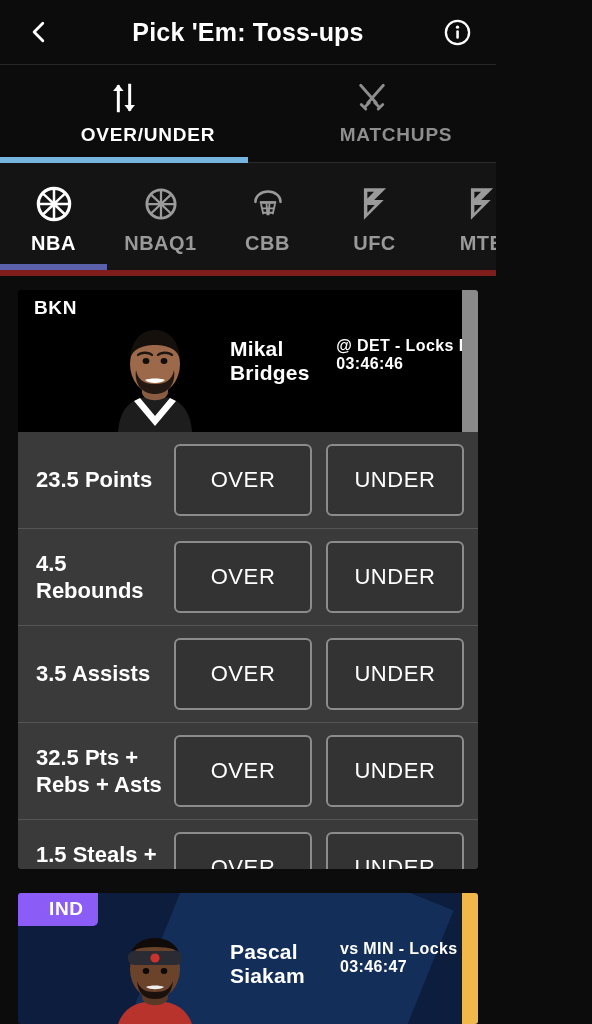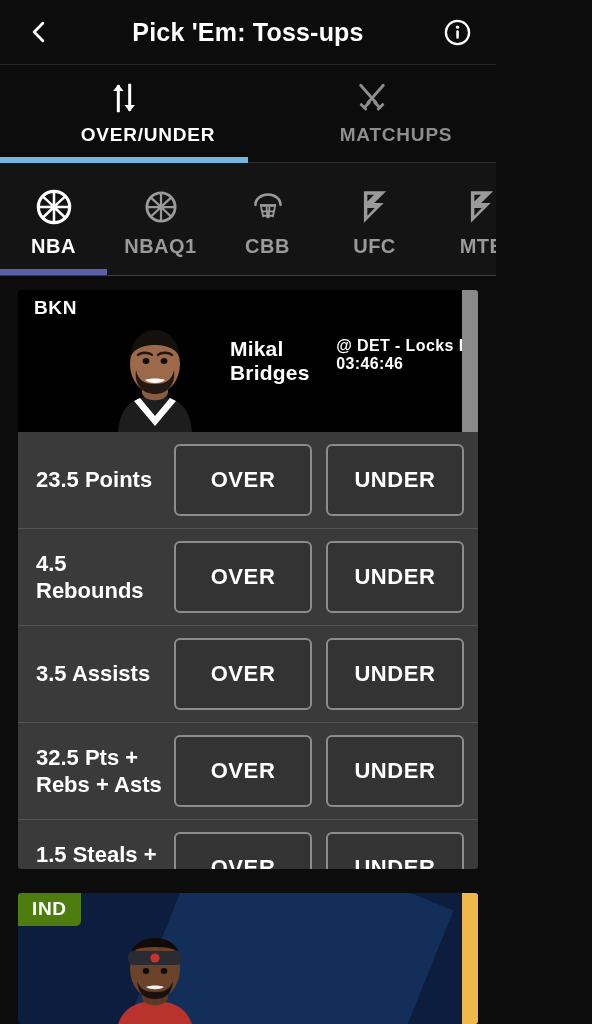--- a/index.html
+++ b/index.html
@@ -36,21 +36,21 @@
   }
   .mode-tab .m-label { font-size:19px; font-weight:bold; letter-spacing:.8px; color:#8e8e8e;margin-left:48px; }
   .mode-tab.active .m-label { color:#ffffff; }
   .mode-tab .m-underline { position:absolute; left:0; right:0; bottom:-1px; height:6px; background:transparent; }
   .mode-tab.active .m-underline { background:#76b5e0; }
 
   
   .league-tabs {
     height:113px; flex:0 0 113px;
     display:flex; background:#141414;
-    border-bottom:1px solid #7f1d1d;
+    border-bottom:6px solid #7f1d1d;
     overflow:hidden;
   }
   .league-tab {
     flex:0 0 107px; display:flex; flex-direction:column; align-items:center; justify-content:center;
     gap:6px; position:relative; cursor:pointer; padding-top:4px;
   }
   .league-tab .l-label { font-size:20px; font-weight:bold; letter-spacing:.5px; color:#9a9a9a; }
   .league-tab.active .l-label { color:#ffffff; }
   .league-tab .l-icon { height:44px; display:flex; align-items:center; justify-content:center; }
   .league-tab .l-underline { position:absolute; left:0; right:0; bottom:0; height:6px; background:transparent; }
@@ -63,23 +63,23 @@
 
   .card-banner { position:relative; height:142px; display:flex; align-items:center; overflow:hidden; }
   .card-banner.theme-bkn { background:#000000; }
   .card-banner.theme-ind { background:#0d1d3d; }
   .card-banner.theme-ind::after {
     content:""; position:absolute; left:140px; top:-40px; width:260px; height:240px;
     background:#15325e; transform:rotate(22deg); opacity:.85;
   }
   .team-badge {
     position:absolute; left:0; top:0; z-index:4;
-    background:#4d7c0f; color:#ffffff;
+    background:#8b5cf6; color:#ffffff;
     font-size:19px; font-weight:bold; letter-spacing:.6px;
-    padding:5px 14px 6px 14px; border-bottom-right-radius:5px;
+    padding:5px 14px 6px 31px; border-bottom-right-radius:5px;
   }
   .card-banner.theme-bkn .team-badge { background:transparent; padding:7px 14px 6px 16px; }
 
   .headshot { position:absolute; left:62px; bottom:0; width:150px; height:128px; z-index:3; }
 
   .card-info { position:relative; z-index:4; margin-left:212px; display:flex; gap:12px; }
   .player-name { font-size:21px; font-weight:bold; color:#ffffff; letter-spacing:.2px; }
   .player-meta { font-size:16px; font-weight:bold; color:#ffffff; letter-spacing:.4px; }
 
   .accent-bar { position:absolute; right:0; top:0; bottom:0; width:16px; z-index:5; }
@@ -90,21 +90,21 @@
     display:flex; align-items:center; justify-content:space-between;
     padding:12px 14px 12px 18px; min-height:95px;
     border-bottom:1px solid #545454;
   }
   .stat-row:last-child { border-bottom:none; }
   .stat-label { font-size:22px; font-weight:bold; color:#ffffff; line-height:1.25; max-width:228px; }
   .stat-actions { display:flex; gap:14px; }
   .ou-btn {
     width:138px; height:72px;
     background:#333333; border:2px solid #8c8c8c; border-radius:6px;
-    color:#ffffff; font-size:22px; font-weight:bold; letter-spacing:.6px;
+    color:#ffffff; font-size:22px; font-weight:normal; letter-spacing:.6px;
     display:flex; align-items:center; justify-content:center; cursor:pointer;
   }
 </style>
 </head>
 <body>
 
 <div id="app">
 
   <div class="header">
     <div class="back-btn">
@@ -302,19 +302,23 @@
             <path d="M49 56 C49 40 60 31 75 31 C90 31 101 40 101 56 L101 49 C101 43 90 40 75 40 C60 40 49 43 49 49 Z" fill="#100b08"></path>
             <rect x="48" y="44" width="54" height="14" rx="6" fill="#2b2b33"></rect>
             <circle cx="75" cy="51" r="4.6" fill="#c8322f"></circle>
             <ellipse cx="66" cy="64" rx="3.3" ry="2.9" fill="#0d0907"></ellipse>
             <ellipse cx="84" cy="64" rx="3.3" ry="2.9" fill="#0d0907"></ellipse>
             <path d="M57 74 C58 86 64 92 75 92 C86 92 92 86 93 74 C90 82 85 85 75 85 C65 85 60 82 57 74 Z" fill="#1b110c"></path>
             <path d="M66 80 C70 83 80 83 84 80 C80 78 70 78 66 80 Z" fill="#efefef"></path>
           </g>
         </svg>
 
+        <div class="card-info">
+          <div class="player-name">Pascal Siakam</div>
+          <div class="player-meta">vs MIN - Locks In 03:46:47</div>
+        </div>
 
         <div class="accent-bar" style="background:#f0b84a;"></div>
       </div>
     </div>
 
   </div>
 </div>
 
 </body></html>

